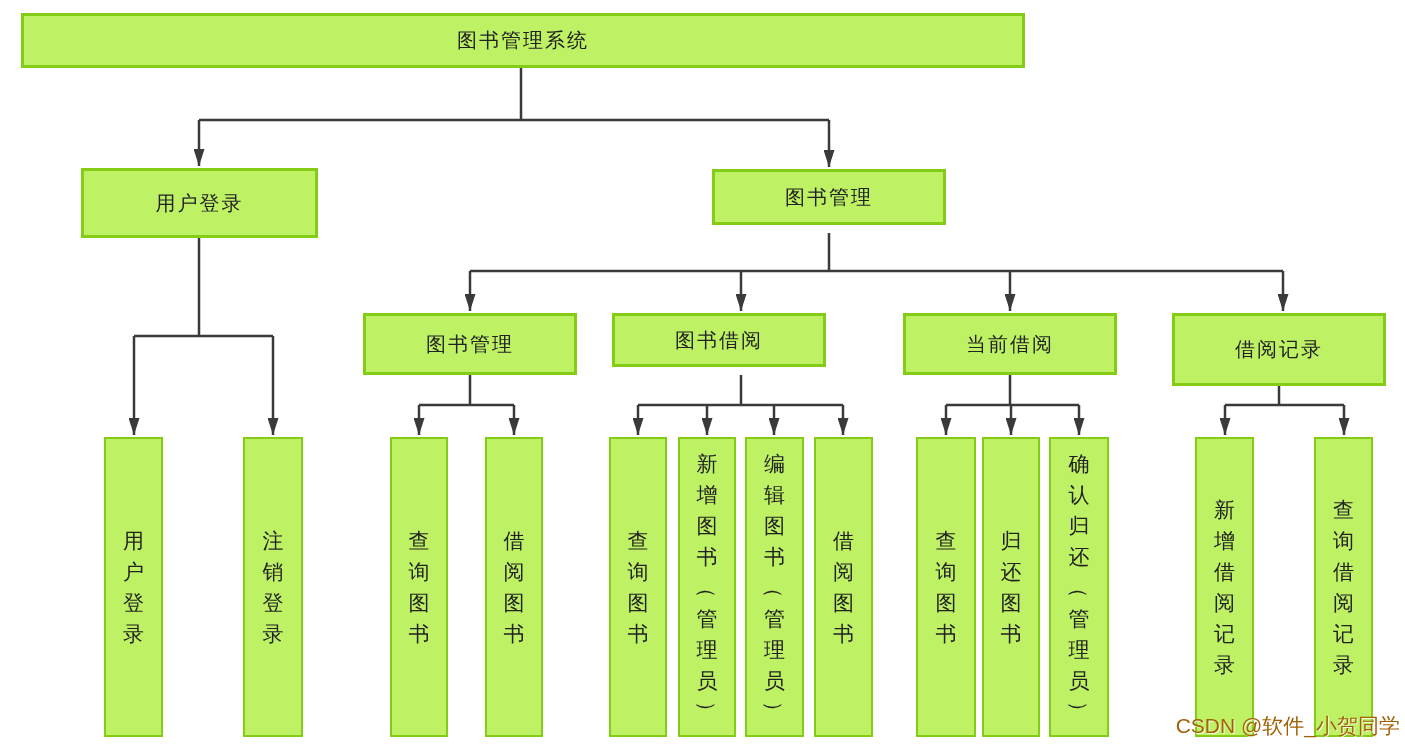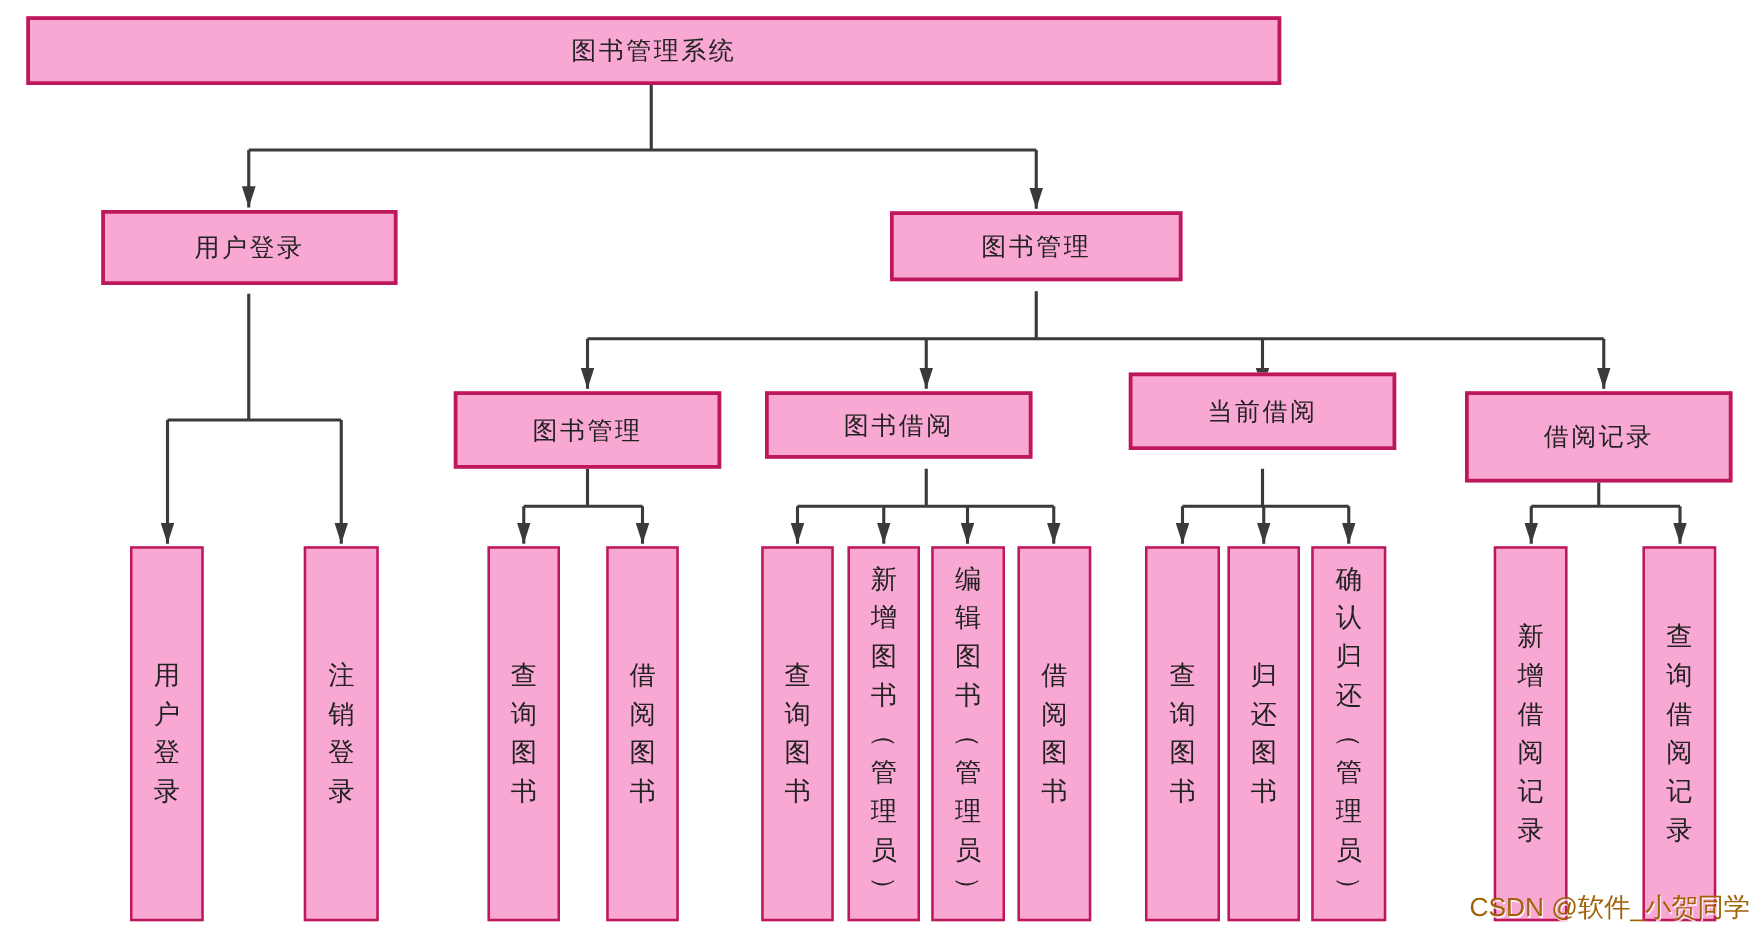--- a/index.html
+++ b/index.html
@@ -2,21 +2,21 @@
 <html><head>
 <meta charset="utf-8">
 <style>
   html,body{margin:0;padding:0;background:#ffffff;}
   #stage{
     position:relative;width:1405px;height:747px;background:#ffffff;overflow:hidden;
     font-family:"Liberation Sans","DejaVu Sans",sans-serif;color:#222222;
   }
   #wires{position:absolute;left:0;top:0;width:1405px;height:747px;}
   .box{
-    position:absolute;background:#f9a8d4;border:3px solid #be185d;box-sizing:border-box;
+    position:absolute;background:#bef264;border:3px solid #84cc16;box-sizing:border-box;
     display:flex;align-items:center;justify-content:center;
   }
   .h{font-size:20px;letter-spacing:2px;white-space:nowrap;}
   .v{border-width:2.5px;flex-direction:column;font-size:21px;font-weight:400;}
   .v span{display:block;height:31px;line-height:31px;text-align:center;}
   .v span.rot{transform:rotate(90deg);}
   #watermark{
     position:absolute;left:1168px;top:712px;width:232px;
     font-size:21px;color:#a16207;text-align:right;white-space:nowrap;
     text-shadow:1px 1px 0 rgba(255,255,255,.8);
@@ -65,26 +65,26 @@
       <line x1="1079" y1="405" x2="1079" y2="435" marker-end="url(#arr)"></line>
 
       <path d="M1279,375 L1279,405 M1225,405 L1344,405"></path>
       <line x1="1225" y1="405" x2="1225" y2="435" marker-end="url(#arr)"></line>
       <line x1="1344" y1="405" x2="1344" y2="435" marker-end="url(#arr)"></line>
     </g>
   </svg>
 
   <div class="box h" style="left:21px;top:13px;width:1004px;height:55px">图书管理系统</div>
 
-  <div class="box h" style="left:81px;top:168px;width:237px;height:60px">用户登录</div>
+  <div class="box h" style="left:81px;top:168px;width:237px;height:70px">用户登录</div>
   <div class="box h" style="left:712px;top:169px;width:234px;height:56px">图书管理</div>
 
   <div class="box h" style="left:363px;top:313px;width:214px;height:62px">图书管理</div>
   <div class="box h" style="left:612px;top:313px;width:214px;height:54px">图书借阅</div>
-  <div class="box h" style="left:903px;top:298px;width:214px;height:62px">当前借阅</div>
+  <div class="box h" style="left:903px;top:313px;width:214px;height:62px">当前借阅</div>
   <div class="box h" style="left:1172px;top:313px;width:214px;height:73px">借阅记录</div>
 
   <div class="box v" style="left:104px;top:437px;width:59px;height:300px">
       <span>用</span>
       <span>户</span>
       <span>登</span>
       <span>录</span>
     </div>
   <div class="box v" style="left:243px;top:437px;width:60px;height:300px">
       <span>注</span>

